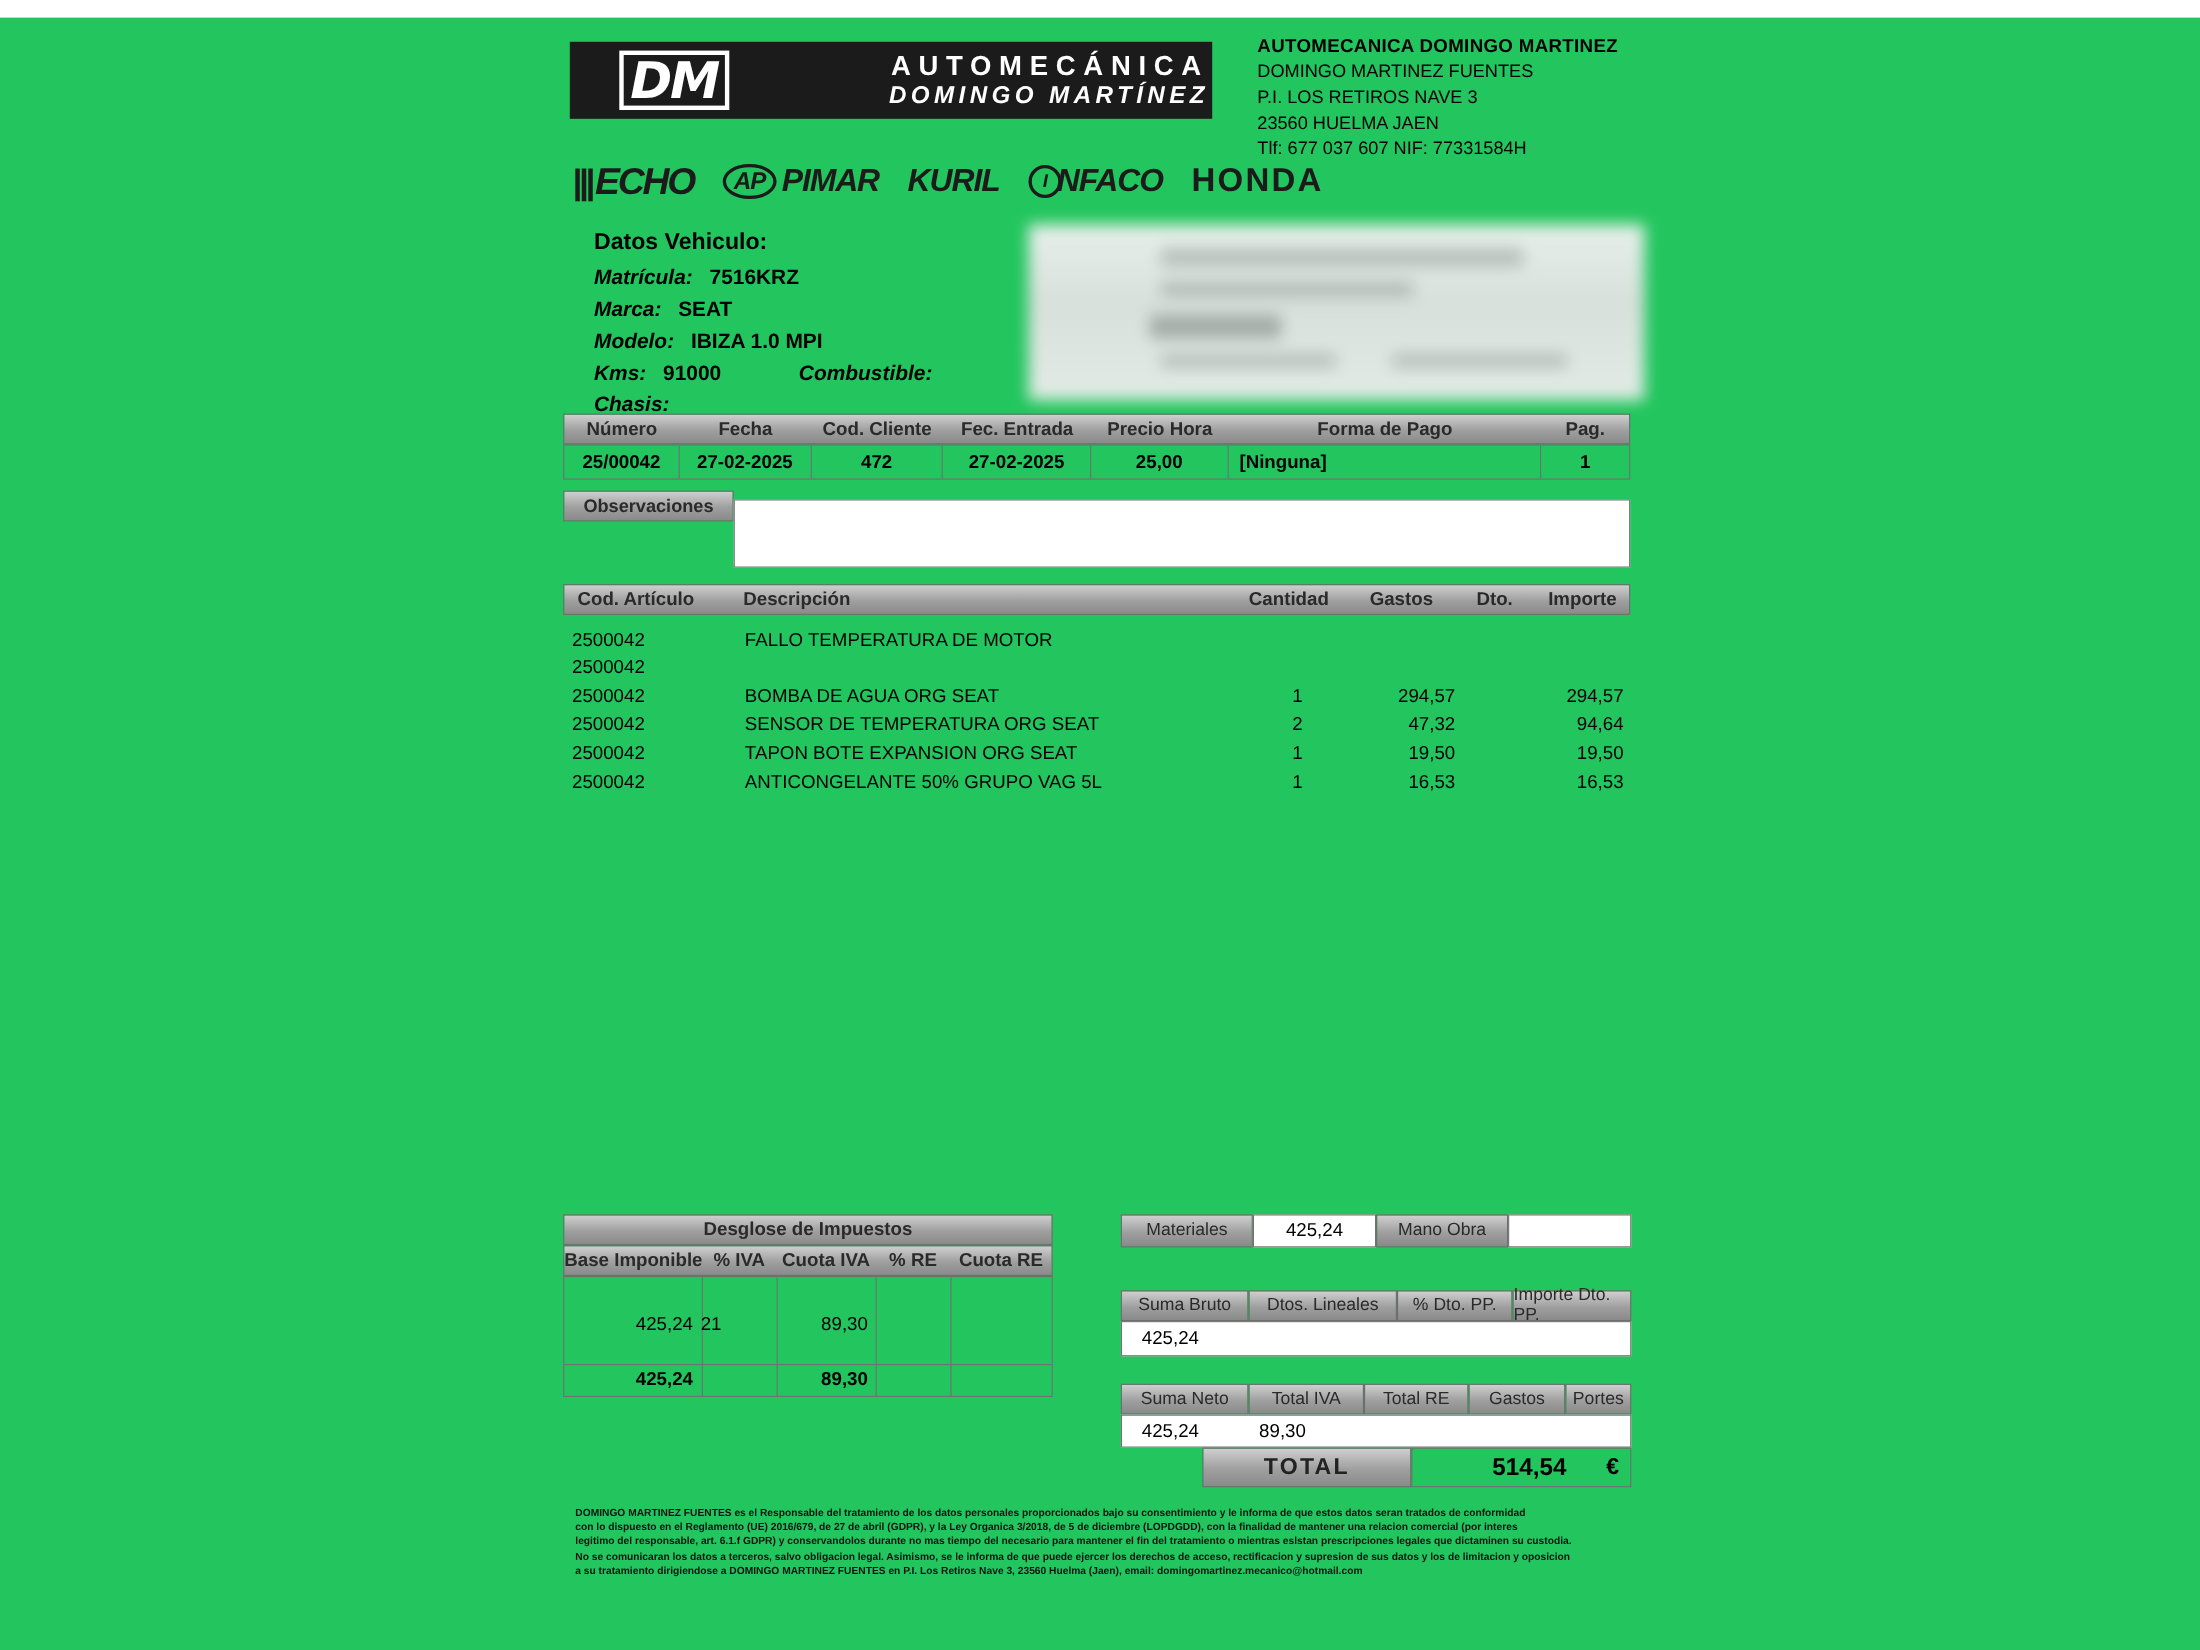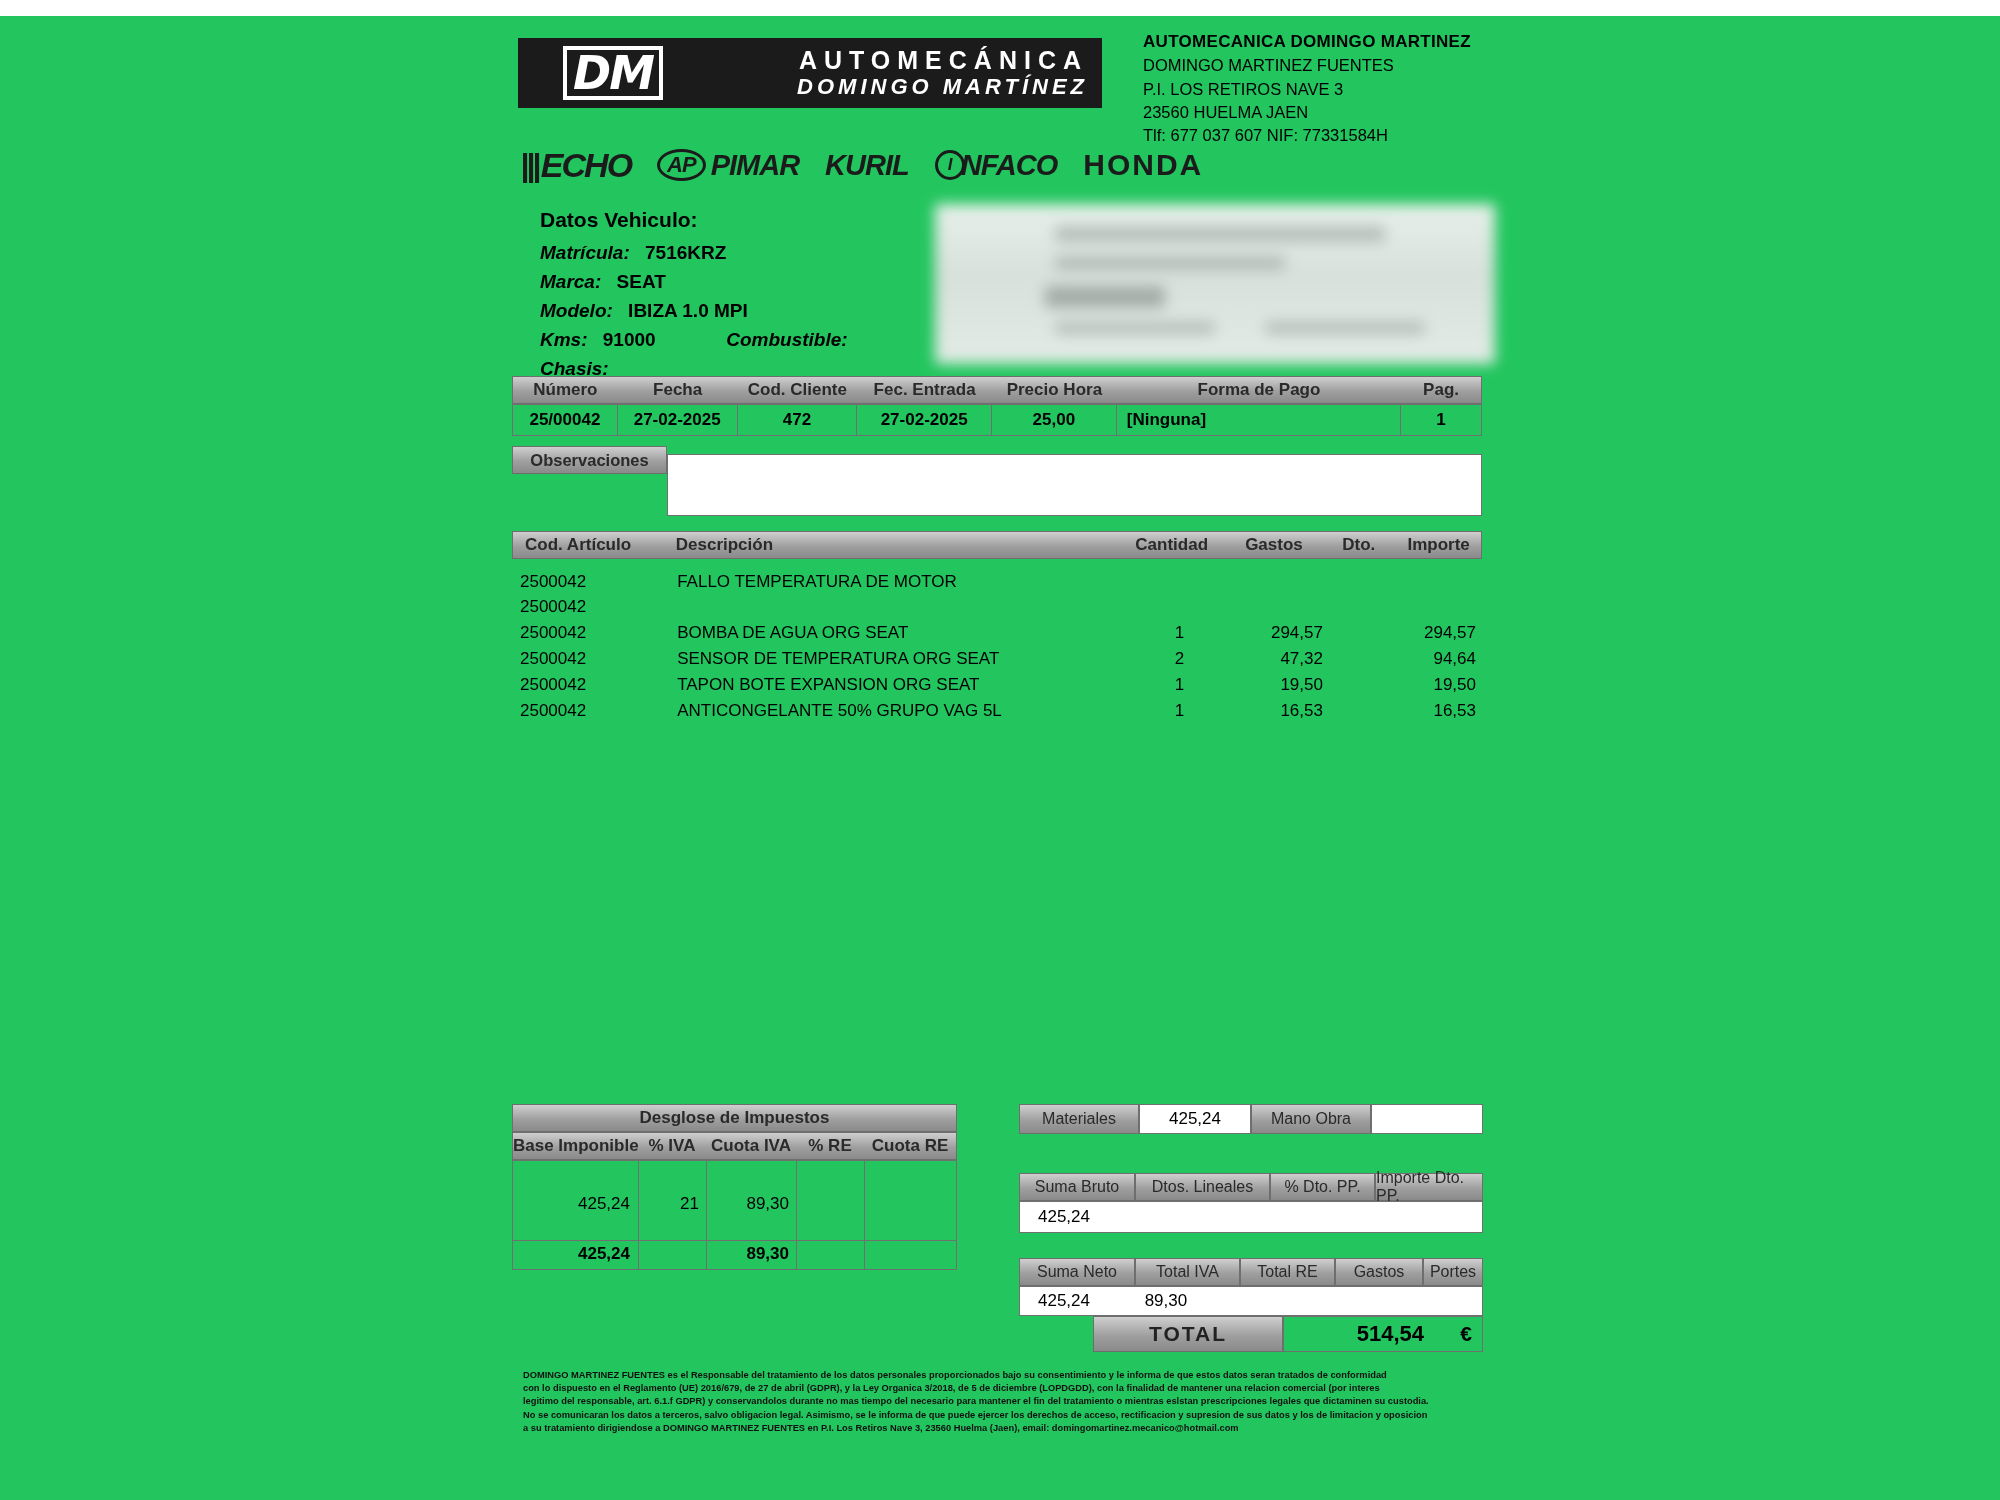--- a/index.html
+++ b/index.html
@@ -47,21 +47,21 @@
   }
   .logo-dm .box {
     display: inline-block;
     border: 4px solid #fff;
     padding: 0 6px;
     line-height: 46px;
   }
   .logo-text {
     flex: 1;
     color: #fff;
-    padding-right: 14px;
+    padding-right: 3px;
     text-align: right;
     line-height: 1.1;
   }
   .logo-text .l1 {
     font-size: 25px;
     letter-spacing: 7px;
     font-weight: bold;
   }
   .logo-text .l2 {
     font-size: 22px;
@@ -516,21 +516,21 @@
     <div class="cell" style="width:92px">Cuota RE</div>
   </div>
   <div class="tax-body">
     <div class="vline" style="left:125px;"></div>
     <div class="vline" style="left:193px;"></div>
     <div class="vline" style="left:283px;"></div>
     <div class="vline" style="left:351px;"></div>
     <div class="hline" style="top:79px;"></div>
   </div>
   <div class="tax-val" style="left:512px;top:1178px;width:118px;">425,24</div>
-  <div class="tax-val" style="left:637px;top:1178px;width:62px;text-align:right;">21</div>
+  <div class="tax-val" style="left:637px;top:1178px;width:62px;text-align:left;">21</div>
   <div class="tax-val" style="left:705px;top:1178px;width:84px;">89,30</div>
   <div class="tax-val" style="left:795px;top:1178px;width:62px;"></div>
   <div class="tax-val" style="left:863px;top:1178px;width:88px;"></div>
 
   <div class="tax-val b" style="left:512px;top:1228px;width:118px;">425,24</div>
   <div class="tax-val b" style="left:705px;top:1228px;width:84px;">89,30</div>
   <div class="tax-val b" style="left:863px;top:1228px;width:88px;"></div>
 
   <div class="sum-lbl" style="left:1019px;top:1088px;width:120px;height:30px;">Materiales</div>
   <div class="sum-val" style="left:1139px;top:1088px;width:112px;height:30px;">425,24</div>

